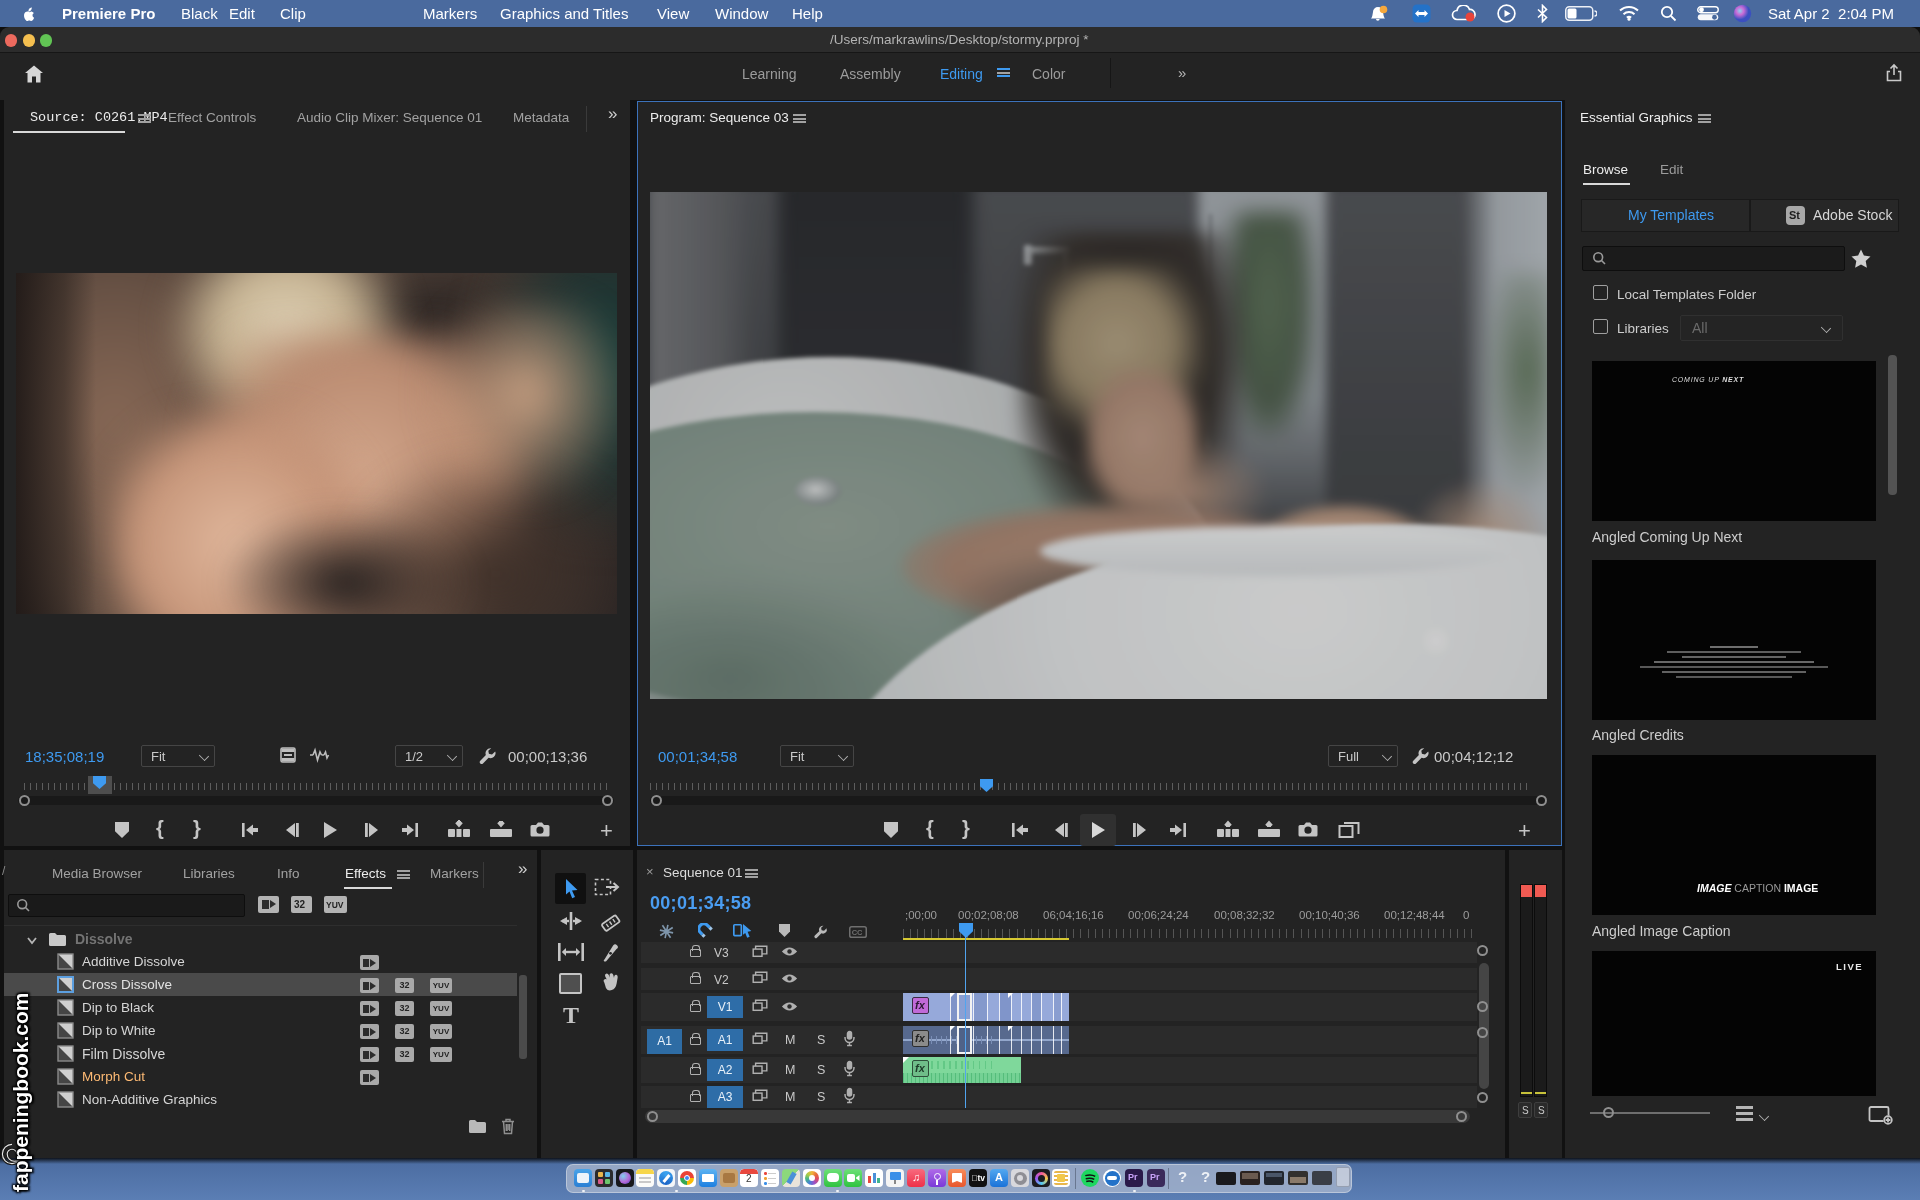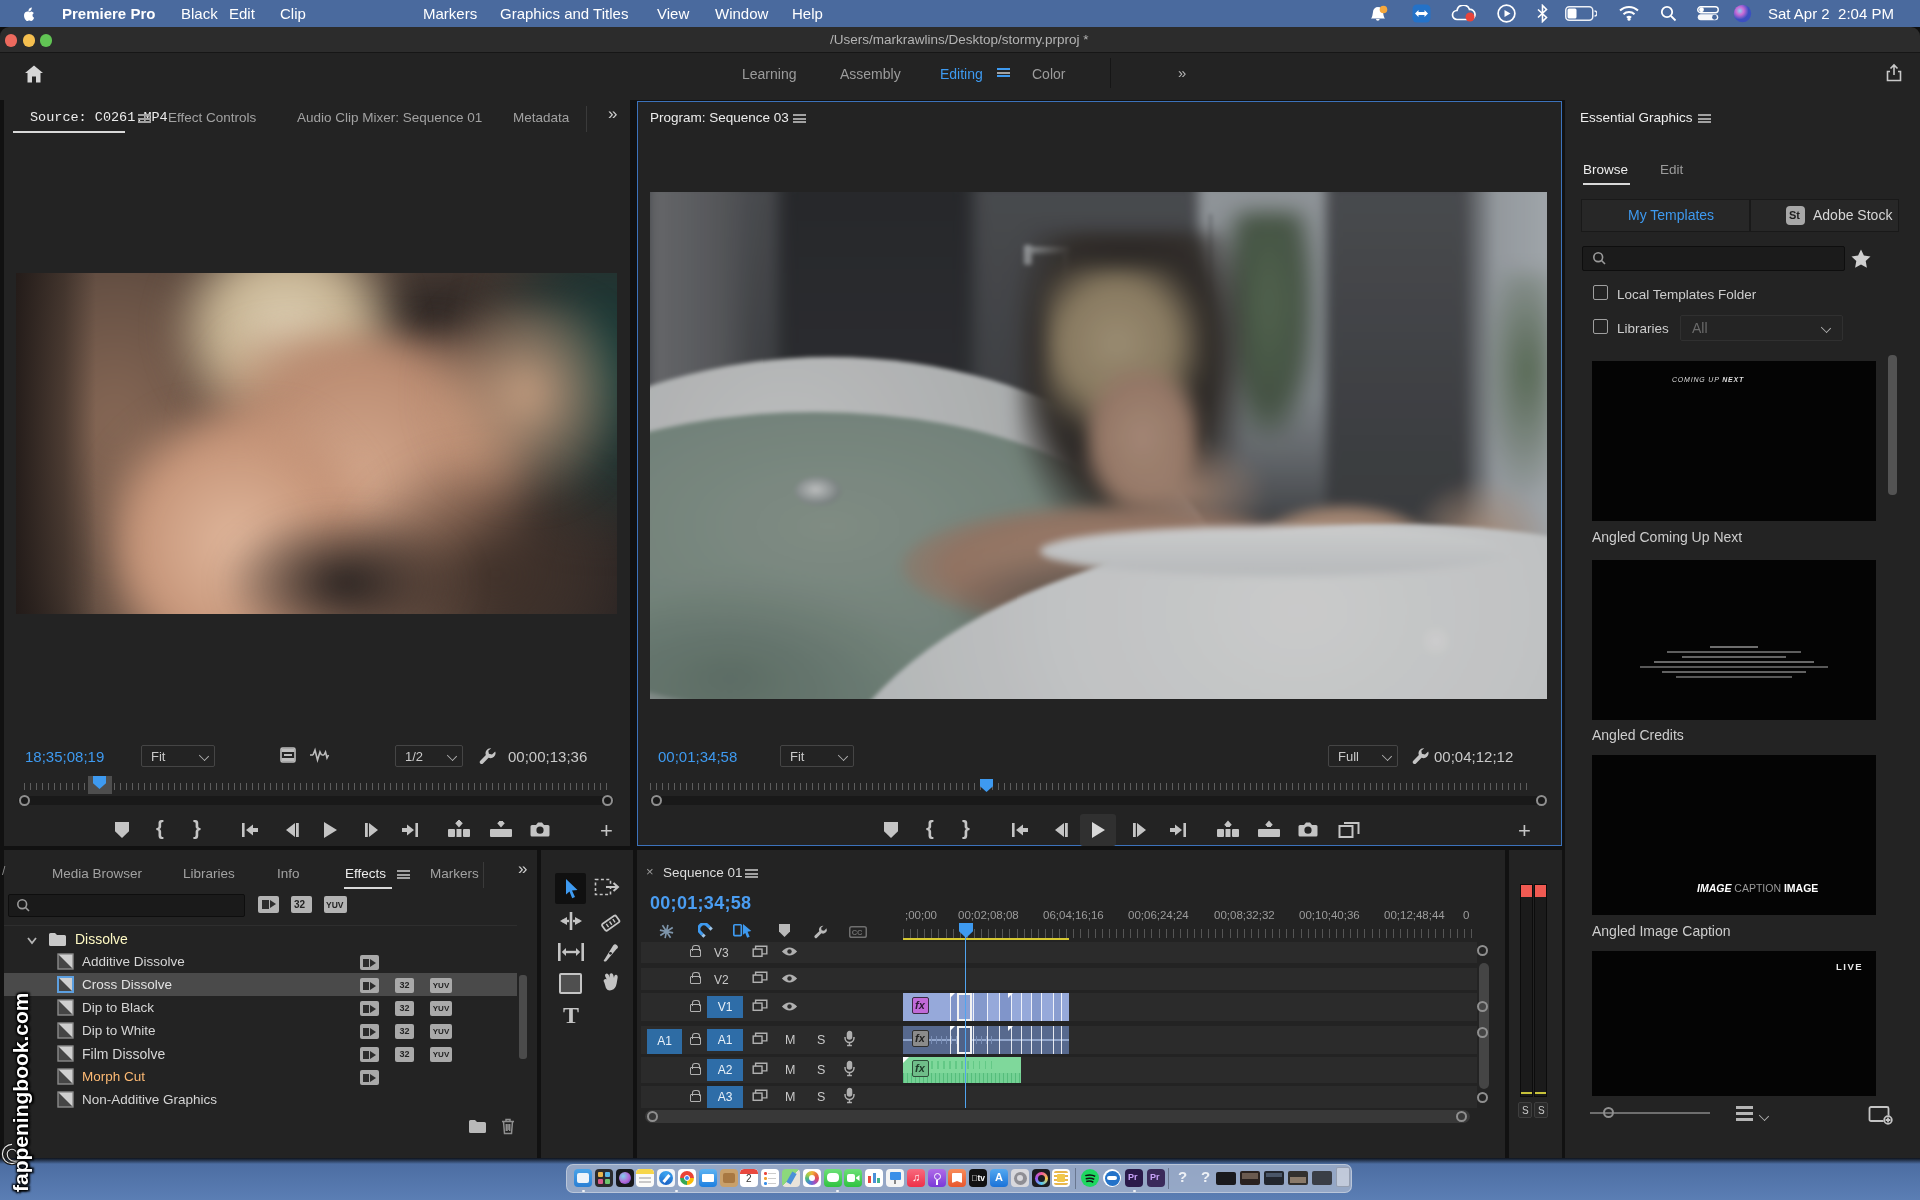--- a/index.html
+++ b/index.html
@@ -489,21 +489,21 @@
   <div class="abs" style="left:4px;top:925px;width:513px;height:188px;background:#232323;border-top:1px solid #2e2e2e;"></div>
 
   <div class="abs" style="left:4px;top:973px;width:513px;height:23px;background:#4a4a4a;"></div>
 
   <svg class="abs" style="left:26px;top:934px;" width="12" height="12" viewBox="0 0 12 12">
       <path d="M2 4 L6 9 L10 4" fill="none" stroke="#b5b5b5" stroke-width="1.8"></path>
     </svg>
   <svg class="abs" style="left:48px;top:932px;" width="19" height="15" viewBox="0 0 19 15">
       <path d="M1 2.5 A1.5 1.5 0 0 1 2.5 1 H7 L9 3 H16.5 A1.5 1.5 0 0 1 18 4.5 V12.5 A1.5 1.5 0 0 1 16.5 14 H2.5 A1.5 1.5 0 0 1 1 12.5 Z" fill="#c9c9c9"></path>
     </svg>
-  <div class="t" style="left:75px;top:931px;font-size:14px;color:#fef9c3;">Dissolve</div>
+  <div class="t" style="left:75px;top:931px;font-size:14px;color:#737373;font-weight:bold;">Dissolve</div>
   <div id="fxrows"></div>
 
   <svg class="abs" style="left:57px;top:953px;" width="17" height="17" viewBox="0 0 17 17">
       <rect x="1" y="1" width="15" height="15" fill="#cfcfcf"></rect>
       <path d="M1 16 L1 1 L16 16 Z" fill="#454545"></path>
       <rect x="1" y="1" width="15" height="15" fill="none" stroke="#8a8a8a" stroke-width="1.4"></rect>
     </svg>
   <div class="t" style="left:82px;top:954px;font-size:13.5px;color:#d6d6d6;">Additive Dissolve</div>
   <svg class="abs" style="left:57px;top:976px;" width="17" height="17" viewBox="0 0 17 17">
       <rect x="1" y="1" width="15" height="15" fill="#cfcfcf"></rect>

